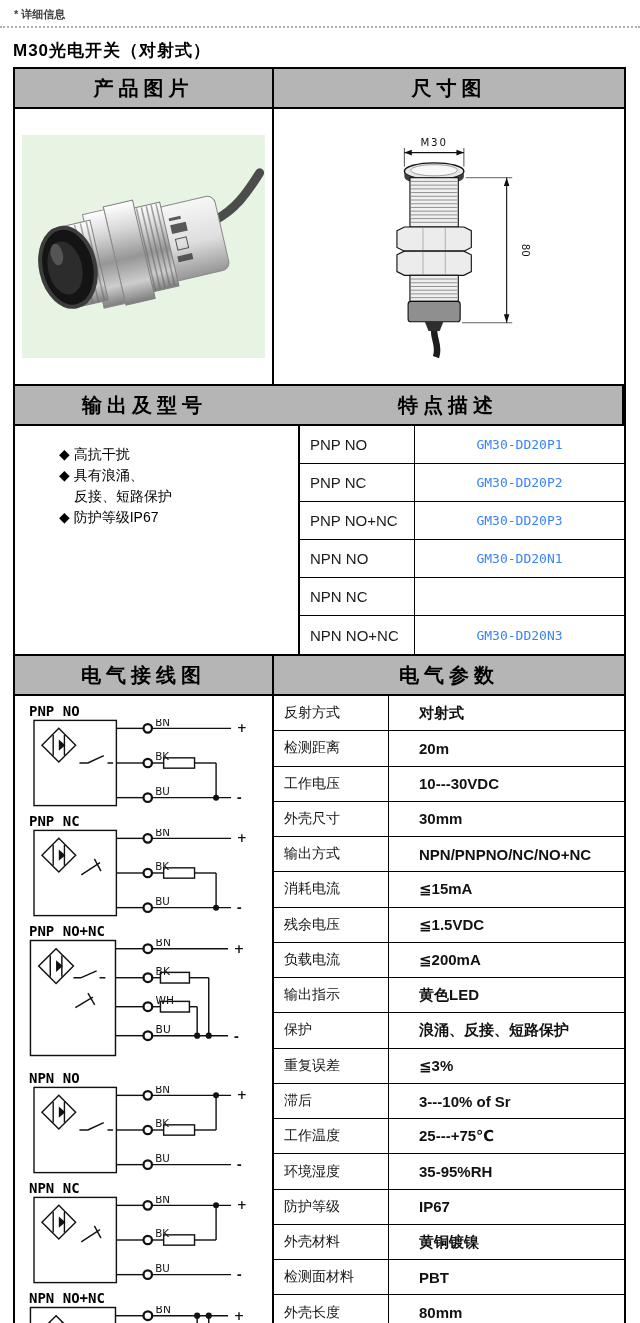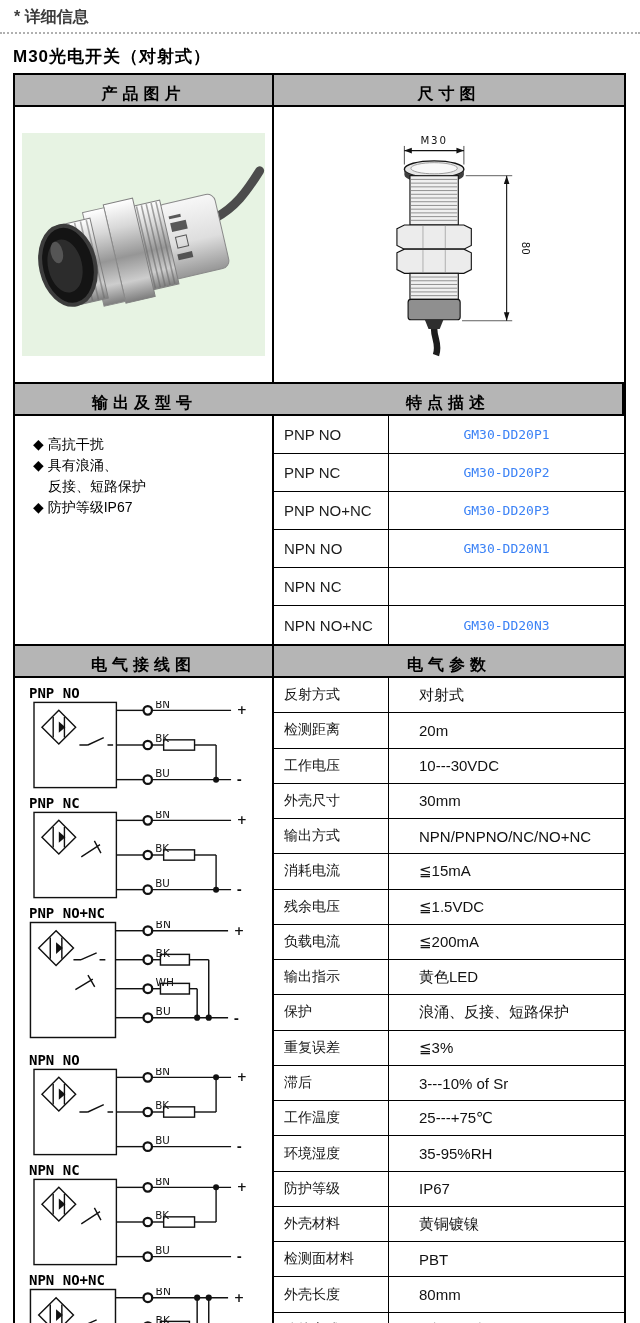--- a/index.html
+++ b/index.html
@@ -1,50 +1,50 @@
 <!DOCTYPE html>
 <html><head>
 <meta charset="utf-8">
 <style>
   html,body{margin:0;padding:0;background:#fff;}
   body{width:640px;font-family:"Liberation Sans","DejaVu Sans",sans-serif;color:#000;}
-  .note{font-size:16px;color:#3c3c3c;padding:7px 16px 4px 14px;font-weight:bold;}
+  .note{font-size:11px;color:#3c3c3c;padding:7px 16px 4px 14px;font-weight:bold;}
   .dotted-sep{border-bottom:2px dotted #b0b0b0;width:640px;height:0;}
   .page-title{font-size:17px;font-weight:bold;margin:11px 0 5px 13px;letter-spacing:1px;}
   .spec-table{width:609px;margin:0 13px;border:2px solid #000;}
   .hrow,.crow{display:grid;grid-template-columns:259px 1fr;}
   .hrow{border-top:2px solid #000;border-bottom:2px solid #000;background:#b5b5b5;}
   .spec-table > .hrow:first-child{border-top:none;}
-  .hcell{height:30px;line-height:38px;text-align:center;font-weight:bold;font-size:16px;letter-spacing:5px;}
+  .hcell{height:38px;line-height:38px;text-align:center;font-weight:bold;font-size:20px;letter-spacing:5px;}
   .hcell.first{border-right:2px solid #000;}
   .lcell{border-right:2px solid #000;overflow:hidden;}
   
   .row-media{height:275px;}
   .photo-cell{display:flex;align-items:center;justify-content:center;}
   .dim-cell{display:flex;align-items:center;justify-content:center;}
   
-  .row-feat{height:228px;}
+  .row-feat{height:228px;padding-left:26px;}
   .features{padding:18px 0 0 18px;font-size:14px;line-height:21px;}
   .features .indent{padding-left:15px;}
   .models{display:grid;grid-template-rows:repeat(6,1fr);height:228px;}
   .mrow{display:grid;grid-template-columns:115px 1fr;border-bottom:1px solid #000;}
   .mrow:last-child{border-bottom:none;}
   .mout{border-right:1px solid #000;display:flex;align-items:center;padding-left:10px;font-size:15px;color:#1c1c1c;}
   .mnum{display:flex;align-items:center;justify-content:center;font-family:"DejaVu Sans Mono","Liberation Mono",monospace;font-size:13px;color:#3b82f6;}
   
   .row-wire{height:670px;}
   .wiring-cell{padding:8px 0 0 14px;}
   .wire-block{margin-bottom:3px;}
   .wire-block.gap-top{margin-top:10px;}
   .wire-title{font-family:"DejaVu Sans Mono","Liberation Mono",monospace;font-weight:bold;font-size:14px;line-height:15px;white-space:pre;}
   .params{display:grid;grid-template-rows:repeat(19,1fr);height:670px;}
   .prow{display:grid;grid-template-columns:115px 1fr;border-bottom:1px solid #000;}
   .prow:last-child{border-bottom:none;}
   .plabel{border-right:1px solid #000;display:flex;align-items:center;padding-left:10px;font-size:14px;color:#151515;}
-  .pvalue{display:flex;align-items:center;padding-left:30px;font-size:15px;font-weight:400;color:#111;}
+  .pvalue{display:flex;align-items:center;padding-left:30px;font-size:15px;font-weight:700;color:#111;}
   svg text{font-family:"DejaVu Sans","Liberation Sans",sans-serif;}
   .wl{font-size:11px;fill:#111;}
   .pm{font-size:13px;fill:#111;font-weight:bold;}
 </style>
 </head>
 <body>
 
 <div class="note">* 详细信息</div>
 <div class="dotted-sep"></div>
 <div class="page-title">M30光电开关（对射式）</div>

